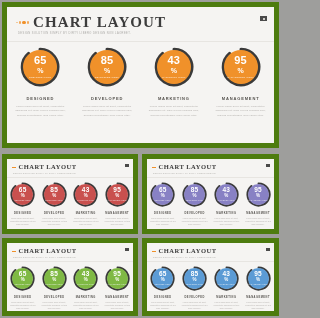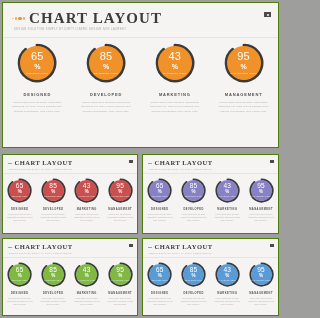--- a/index.html
+++ b/index.html
@@ -5,21 +5,21 @@
   html,body{margin:0;padding:0;}
   body{
     width:281px;height:318px;overflow:hidden;
     background:#9e9e9c;
     font-family:"Liberation Sans",sans-serif;
     -webkit-font-smoothing:antialiased;
   }
   .deck{position:relative;width:281px;height:318px;}
 
   
-  .slide{position:absolute;background:#f5f4f2;border:1px solid #4d7c0f;box-sizing:border-box;overflow:hidden;}
+  .slide{position:absolute;background:#f5f4f2;border:5px solid #4d7c0f;box-sizing:border-box;overflow:hidden;}
   .slide.hero{left:2px;top:2px;width:277px;height:146px;}
   .slide.q1{left:2px;top:154px;width:136px;height:80px;}
   .slide.q2{left:142px;top:154px;width:137px;height:80px;}
   .slide.q3{left:2px;top:238px;width:136px;height:78px;}
   .slide.q4{left:142px;top:238px;width:137px;height:78px;}
 
   
   .hero-head{position:absolute;left:9px;top:8px;display:flex;align-items:center;gap:4px;}
   .dots{display:flex;align-items:center;gap:1px;}
   .dots i{display:block;background:#f0912a;border-radius:50%;}
@@ -44,21 +44,21 @@
   
   .hero-grid{position:absolute;left:0;top:40px;width:100%;display:flex;}
   .hero-col{flex:1;display:flex;flex-direction:column;align-items:center;}
 
   .ring{position:relative;width:40px;height:40px;}
   .ring svg{position:absolute;inset:0;}
   .disc{
     position:absolute;left:3px;top:3px;width:34px;height:34px;border-radius:50%;
     display:flex;flex-direction:column;align-items:center;justify-content:center;
   }
-  .num{font-size:11px;font-weight:400;color:#fff;line-height:1;letter-spacing:.3px;
+  .num{font-size:11px;font-weight:700;color:#fff;line-height:1;letter-spacing:.3px;
        font-family:"Liberation Sans",sans-serif;}
   .pct{font-size:7px;font-weight:700;color:#fff;line-height:1;margin-top:1px;}
   .tiny{font-size:2.2px;letter-spacing:.25px;color:rgba(255,255,255,.85);line-height:1.5;
         margin-top:1.5px;text-align:center;}
 
   .cap{margin-top:9px;font-size:4px;font-weight:700;letter-spacing:.85px;color:#55524e;}
   .body{
     margin-top:4px;width:52px;text-align:center;
     font-size:2.5px;line-height:1.75;letter-spacing:.1px;color:#b0adaa;
   }

